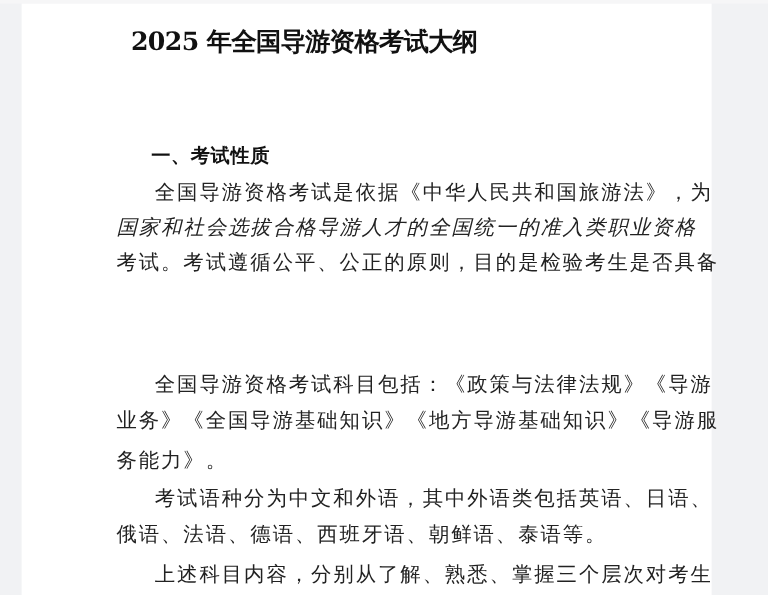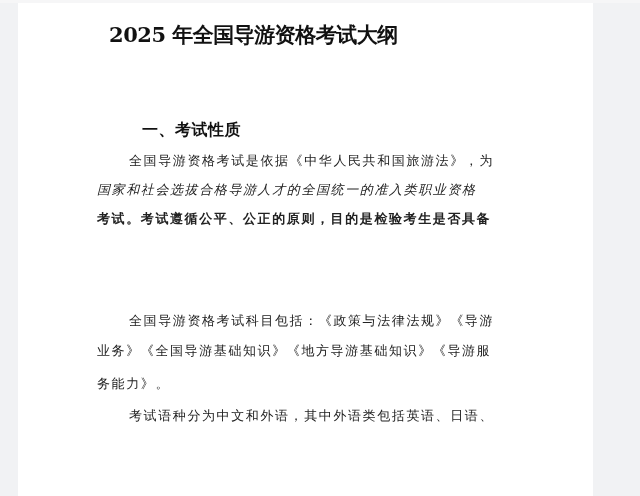--- a/index.html
+++ b/index.html
@@ -16,41 +16,43 @@
     background: #ffffff;
   }
   .title {
     position: absolute; left: 0; top: 18px; width: 471px; text-align: center;
     font-family: "DejaVu Serif", "Liberation Serif", serif;
     font-weight: bold; font-size: 21px; line-height: 28px; color: #111;
     letter-spacing: -0.5px;
   }
   .line {
     position: absolute; left: 79px; width: 410px;
-    font-size: 13px; line-height: 22px; white-space: nowrap;
+    font-size: 17px; line-height: 22px; white-space: nowrap;
     letter-spacing: 1.6px; color: #222;
   }
   .indent { left: 111px; }
   .heading {
-    position: absolute; left: 124px;
+    position: absolute; left: 108px;
     font-family: "DejaVu Sans", "Liberation Sans", sans-serif;
     font-weight: bold; font-size: 16px; line-height: 22px; color: #111;
     letter-spacing: 0.5px; white-space: nowrap; text-align: right;
   }
 </style>
 </head>
 <body>
 
 <div class="topbar"></div>
 
 <div class="page">
   <div class="title">2025 年全国导游资格考试大纲</div>
 
   <div class="heading" style="top:116px;">一、考试性质</div>
   <div class="line indent" style="top:147px;">全国导游资格考试是依据《中华人民共和国旅游法》，为</div>
   <div class="line" style="top:176px;font-style:italic;">国家和社会选拔合格导游人才的全国统一的准入类职业资格</div>
-  <div class="line" style="top:205px;font-weight:bold;">考试。考试遵循公平、公正的原则，目的是检验考生是否具备</div>
+  <div class="line" style="top:205px;">考试。考试遵循公平、公正的原则，目的是检验考生是否具备</div>
 
   <div class="line" style="top:337px;">业务》《全国导游基础知识》《地方导游基础知识》《导游服</div>
   <div class="line indent" style="top:307px;">全国导游资格考试科目包括：《政策与法律法规》《导游</div>
   <div class="line indent" style="top:402px;">考试语种分为中文和外语，其中外语类包括英语、日语、</div>
   <div class="line" style="top:370px;">务能力》。</div>
+  <div class="line" style="top:432px;">俄语、法语、德语、西班牙语、朝鲜语、泰语等。</div>
+  <div class="line indent" style="top:465px;">上述科目内容，分别从了解、熟悉、掌握三个层次对考生</div>
 </div>
 
 </body></html>

